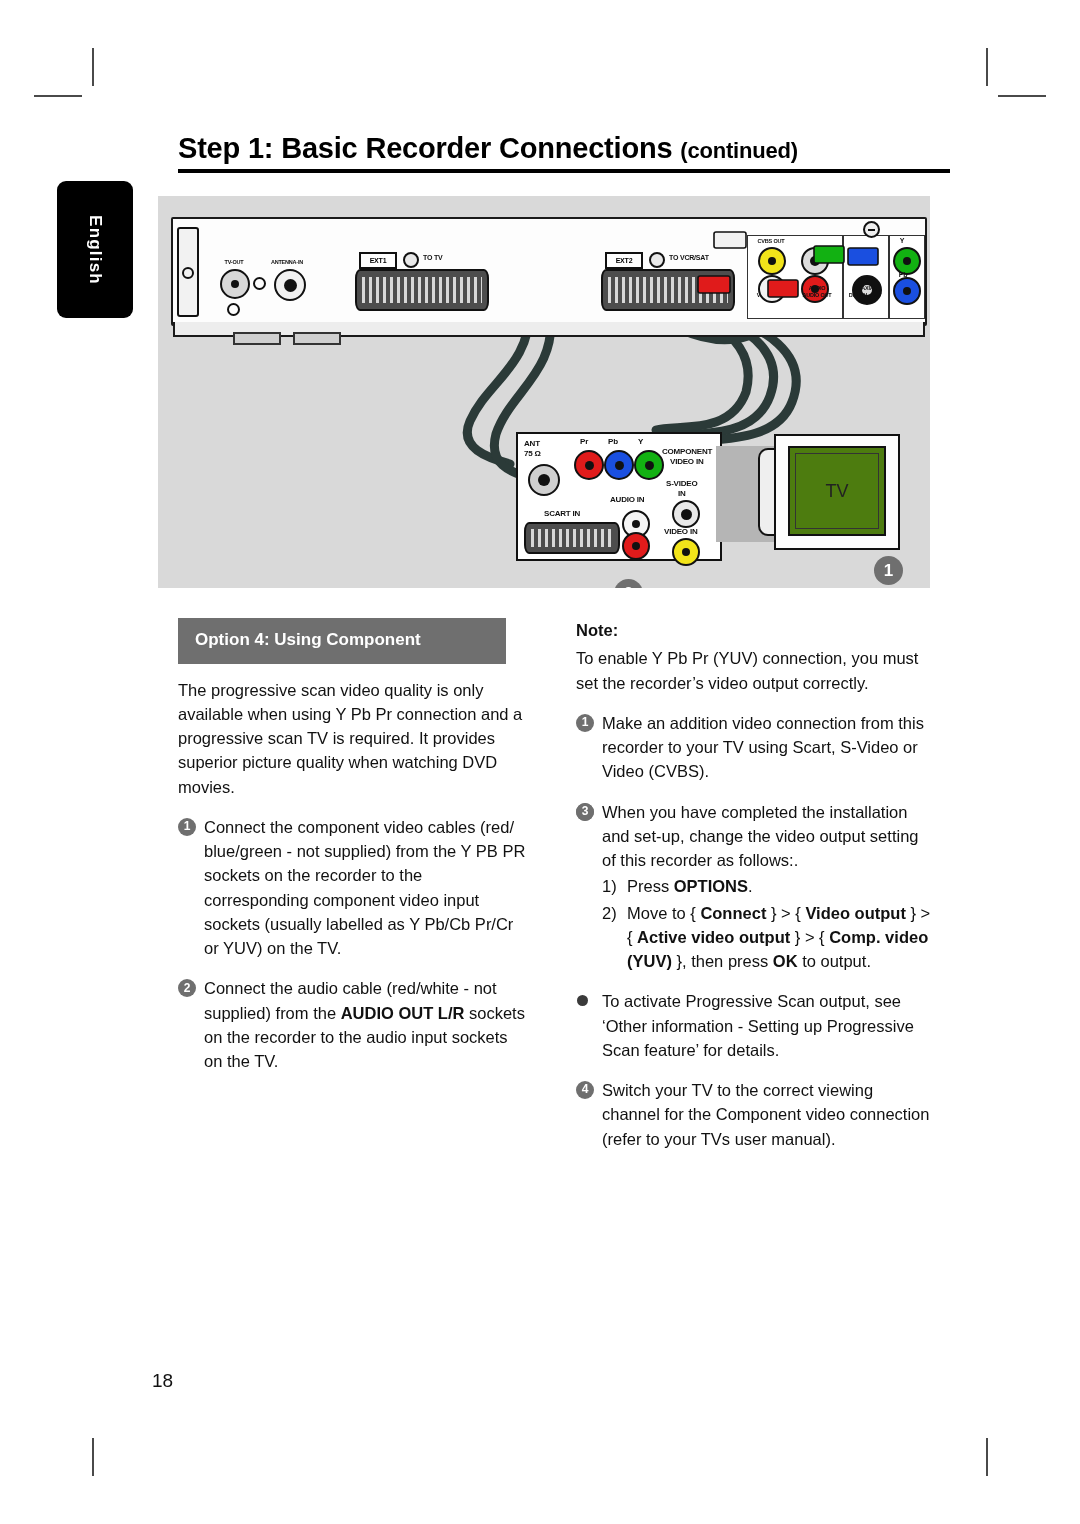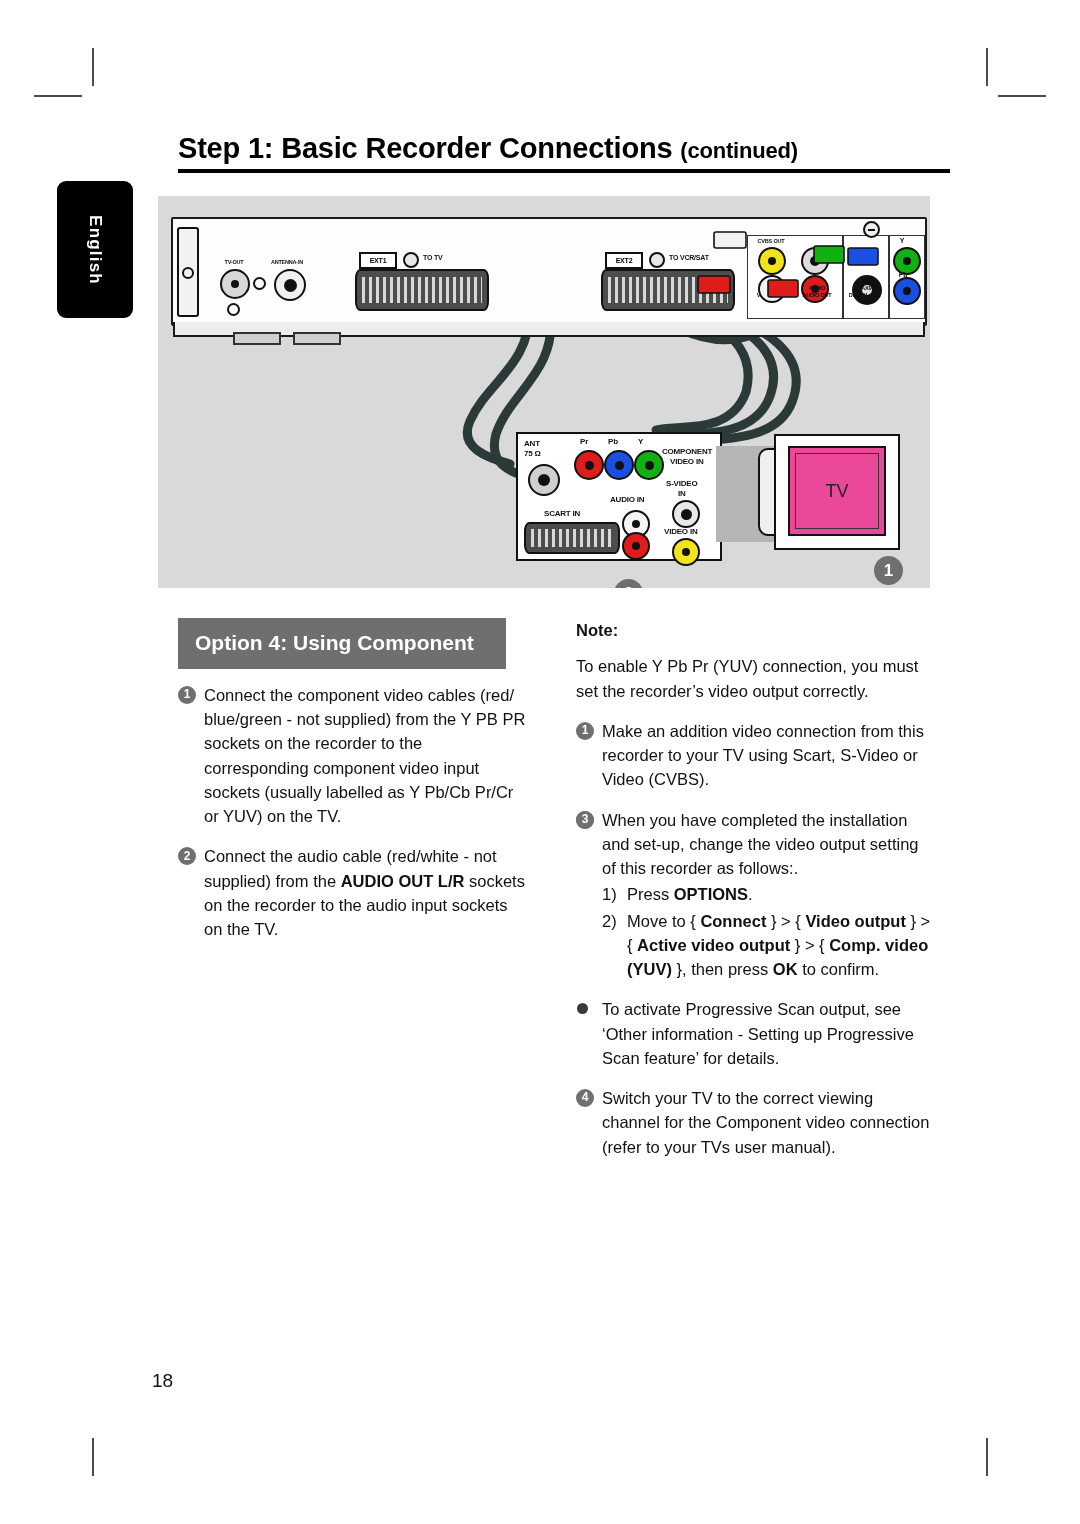--- a/index.html
+++ b/index.html
@@ -121,38 +121,38 @@
     position:absolute;left:16px;top:0;width:122px;height:112px;
     background:#fdfdfd;border:2px solid #111;
   }
   .tvset .back{
     position:absolute;left:0px;top:14px;width:28px;height:84px;
     background:#efefef;border:2px solid #111;border-right:none;
     border-radius:10px 0 0 10px;
   }
   .tvset .screen{
     position:absolute;left:30px;top:12px;width:94px;height:86px;
-    background:#ec4899;border:2px solid #111;
+    background:#4d7c0f;border:2px solid #111;
   }
   .tvset .screen2{
     position:absolute;left:5px;top:5px;right:5px;bottom:5px;
     border:1.4px solid #333;display:flex;align-items:center;
     justify-content:center;font-size:18px;color:#222;
   }
 
   
   .cable{position:absolute;pointer-events:none;}
 
   
   .col{position:absolute;font-size:16.5px;line-height:1.47;color:#111;}
   .col.left{left:178px;top:618px;width:352px;}
   .col.right{left:576px;top:618px;width:356px;}
 
   .optbox{
-    background:#6f6f6f;color:#fff;font-weight:bold;font-size:21px;
+    background:#6f6f6f;color:#fff;font-weight:bold;font-size:17px;
     padding:11px 13px 12px 17px;line-height:1.33;width:298px;
     margin-bottom:14px;
   }
   .para{margin:0 0 16px 0;}
   .note-h{font-weight:bold;margin:0;}
   .item{position:relative;padding-left:26px;margin-bottom:16px;}
   .item .num{
     position:absolute;left:0;top:3px;width:18px;height:18px;
     border-radius:50%;background:#6f6f6f;color:#fff;font-size:12px;
     font-weight:bold;display:flex;align-items:center;justify-content:center;
@@ -351,35 +351,36 @@
         <div class="screen2">TV</div>
       </div>
     </div>
   </div>
 
   <div class="col left">
     <div class="optbox">
       <div>Option 4: Using Component</div>
     </div>
 
+    <p class="para">The progressive scan video quality is only available when using Y Pb Pr connection and a progressive scan TV is required. It provides superior picture quality when watching DVD movies.</p>
 
     <div class="item">
       <span class="num">1</span>
       <span>Connect the component video cables (red/ blue/green - not supplied) from the </span><span class="sc">Y PB PR</span><span> sockets on the recorder to the corresponding component video input sockets (usually labelled as Y Pb/Cb Pr/Cr or YUV) on the TV.</span>
     </div>
 
     <div class="item">
       <span class="num">2</span>
       <span>Connect the audio cable (red/white - not supplied) from the </span><b>AUDIO OUT L/R</b><span> sockets on the recorder to the audio input sockets on the TV.</span>
     </div>
   </div>
 
   <div class="col right">
     <p class="note-h">Note:</p>
-    <p class="para" style="margin-top:12px;">To enable Y Pb Pr (YUV) connection, you must set the recorder’s video output correctly.</p>
+    <p class="para" style="margin-top:4px;">To enable Y Pb Pr (YUV) connection, you must set the recorder’s video output correctly.</p>
 
     <div class="item">
       <span class="num">1</span>
       <span>Make an addition video connection from this recorder to your TV using Scart, S-Video or Video (CVBS).</span>
     </div>
 
     <div class="item">
       <span class="num">2</span>
     </div>
 
@@ -387,21 +388,21 @@
       <span class="num">3</span>
       <span>When you have completed the installation and set-up, change the video output setting of this recorder as follows:.</span>
 
       <div class="sub">
         <span class="sn">1)</span>
         <span>Press </span><b>OPTIONS</b><span>.</span>
       </div>
 
       <div class="sub">
         <span class="sn">2)</span>
-        <span>Move to { </span><b>Connect</b><span> } &gt; { </span><b>Video output</b><span> } &gt; { </span><b>Active video output</b><span> } &gt; { </span><b>Comp. video (YUV)</b><span> }, then press </span><b>OK</b><span> to confirm.</span>
+        <span>Move to { </span><b>Connect</b><span> } &gt; { </span><b>Video output</b><span> } &gt; { </span><b>Active video output</b><span> } &gt; { </span><b>Comp. video (YUV)</b><span> }, then press </span><b>OK</b><span> to output.</span>
       </div>
     </div>
 
     <div class="item">
       <span class="dot"></span>
       <span>To activate Progressive Scan output, see ‘Other information - Setting up Progressive Scan feature’ for details.</span>
     </div>
 
     <div class="item">
       <span class="num">4</span>

